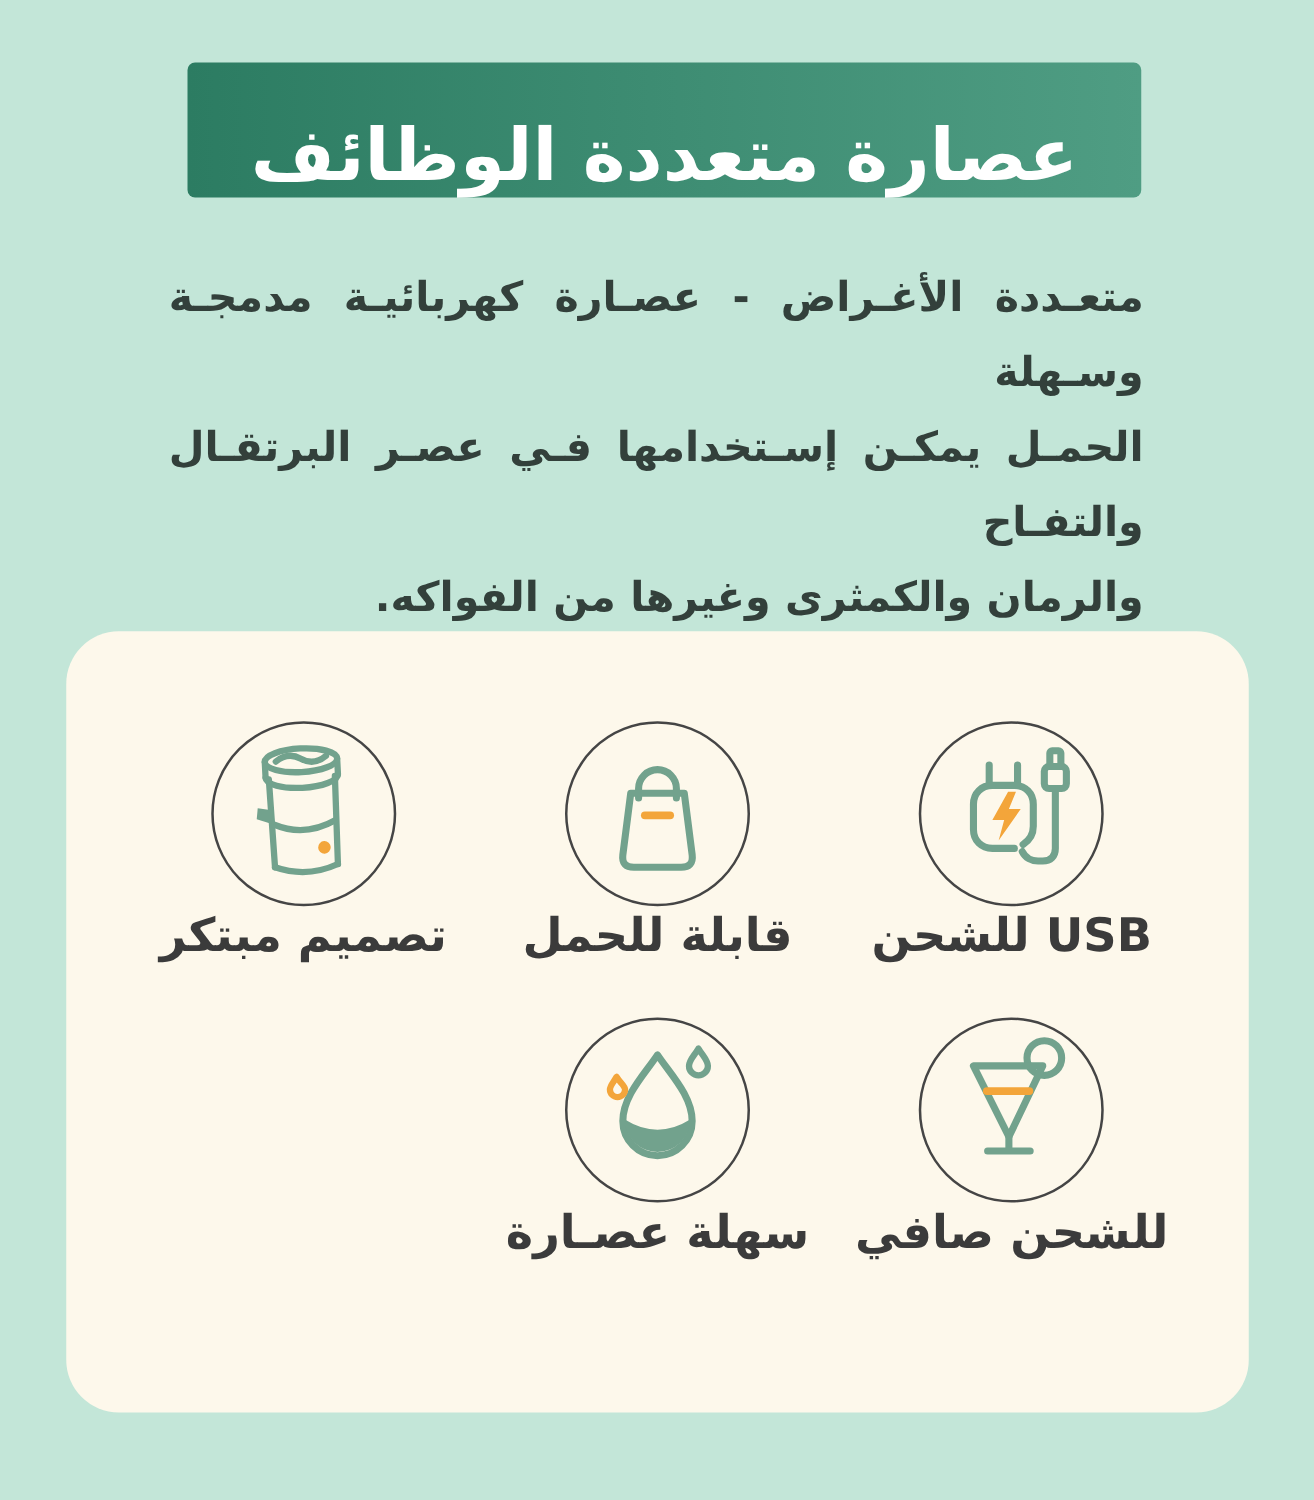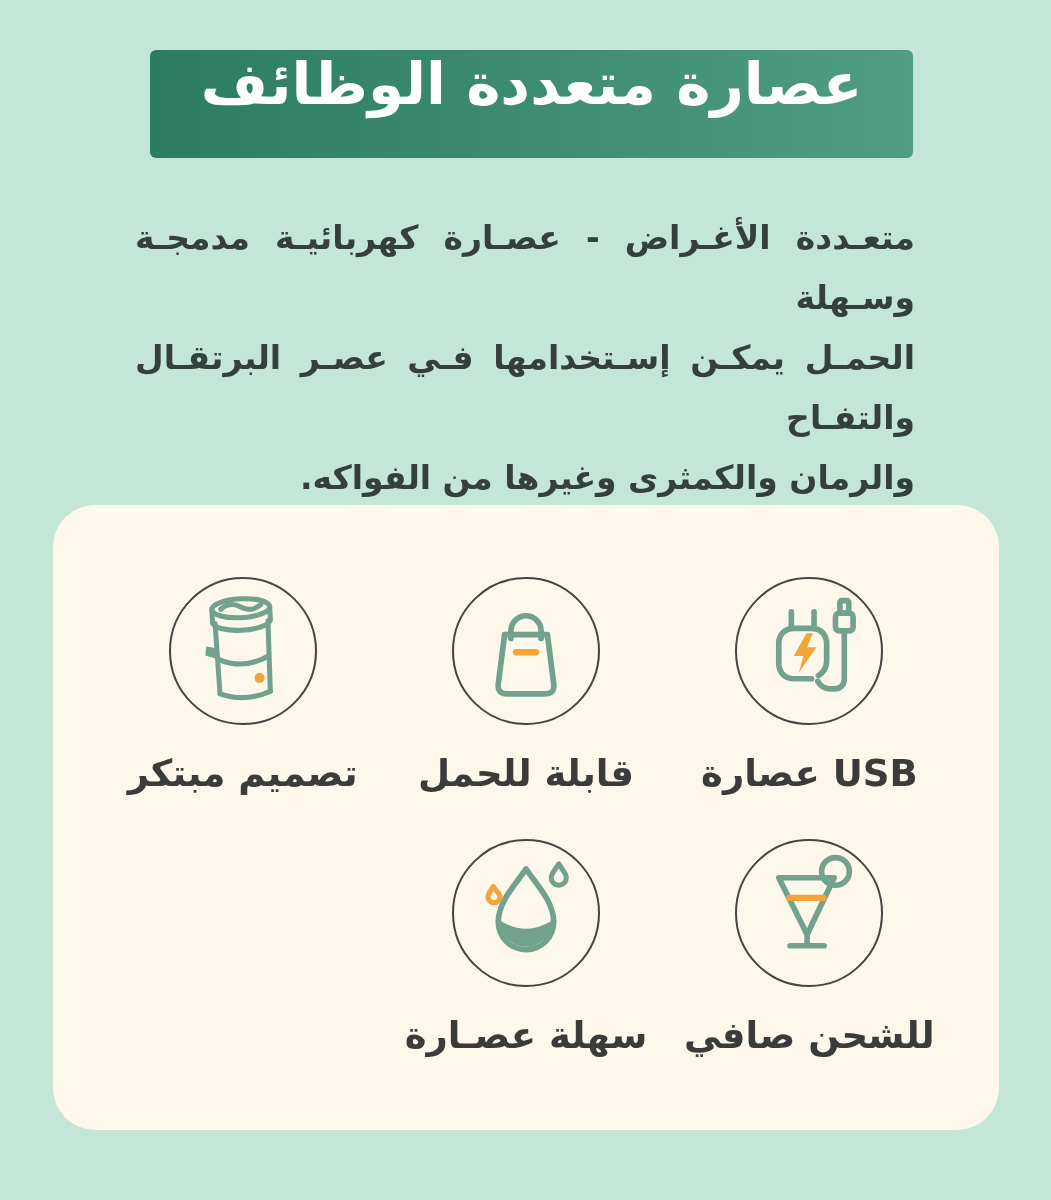--- a/index.html
+++ b/index.html
@@ -15,21 +15,21 @@
   
   .banner {
     position: absolute;
     left: 150px;
     top: 50px;
     width: 763px;
     height: 108px;
     border-radius: 6px;
     background: linear-gradient(90deg, var(--banner-dark, #2c7c62), var(--banner-light, #4f9d83));
     display: flex;
-    align-items: flex-start;
+    align-items: flex-end;
     justify-content: center;
   }
   .banner-title {
     direction: rtl;
     color: var(--banner-text, #ffffff);
     font-size: 58px;
     font-weight: 700;
     white-space: nowrap;
   }
 
@@ -73,21 +73,21 @@
     box-sizing: border-box;
     border: 2.5px solid var(--circle-stroke, #454545);
     border-radius: 50%;
     display: flex;
     align-items: center;
     justify-content: center;
   }
   .icon { width: 126px; height: 126px; }
   .label {
     direction: rtl;
-    margin-top: 27px;
+    margin-top: 2px;
     font-size: 37px;
     font-weight: 700;
     color: var(--label-color, #3b3b3b);
     white-space: nowrap;
   }
 
   
   .g  { fill: none; stroke: var(--icon-green, #72a28d); stroke-width: 4.5; stroke-linecap: round; stroke-linejoin: round; }
   .o  { fill: none; stroke: var(--icon-orange, #f3a53a); stroke-width: 5; stroke-linecap: round; stroke-linejoin: round; }
   .gf { fill: var(--icon-green, #72a28d); stroke: none; }
@@ -115,21 +115,21 @@
         <svg class="icon" viewBox="0 0 100 100">
           <path class="g" d="M36 19 V32"></path>
           <path class="g" d="M54 19 V32"></path>
           <path class="g" d="M52 72 H38 C31 72 26 67 26 60 V44 C26 37 31 32 38 32 H52 C59 32 64 37 64 44 V58 C64 63 61.5 67 57.5 69.5"></path>
           <path class="g" d="M57 74 C59 78 63 80 67 80 H70 C75 80 78 77 78 72 V34"></path>
           <rect class="g" x="71" y="20" width="14" height="14" rx="3"></rect>
           <rect class="g" x="74.5" y="10" width="7" height="10" rx="1.5"></rect>
           <polygon class="of" points="48,36 38,54 45.5,54 42,67 56,47 48.5,47 53,36"></polygon>
         </svg>
       </div>
-      <div class="label">USB عصارة</div>
+      <div class="label">USB للشحن</div>
     </div>
 
     <div class="cell">
       <div class="circle">
         <svg class="icon" viewBox="0 0 100 100">
           <path class="g" d="M38 40 V34 A12 12 0 0 1 62 34 V40"></path>
           <path class="g" d="M33 37 H67 L72 76 Q73 84 65 84 H35 Q27 84 28 76 Z"></path>
           <path class="o" d="M42 51 H58"></path>
         </svg>
       </div>

